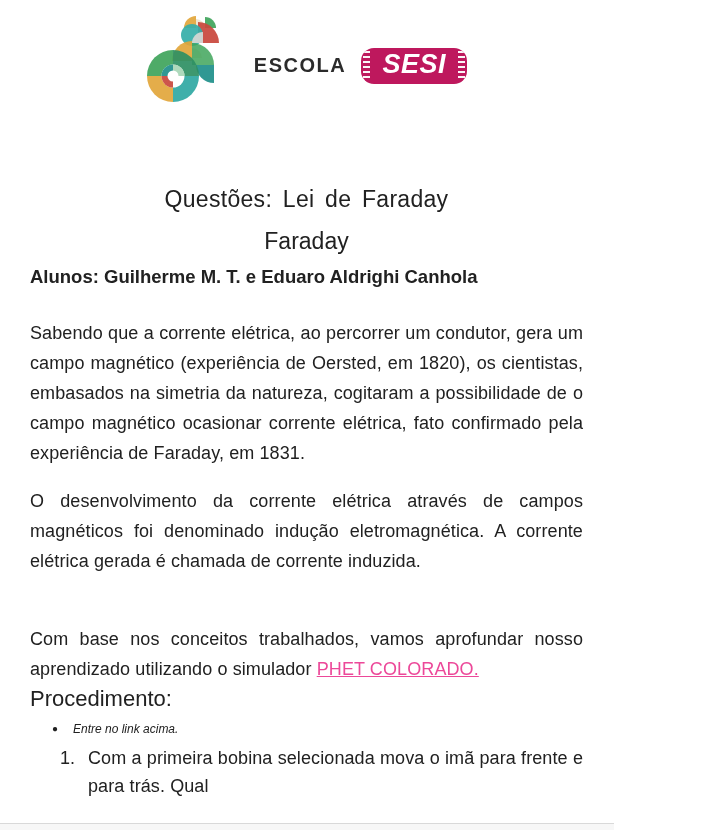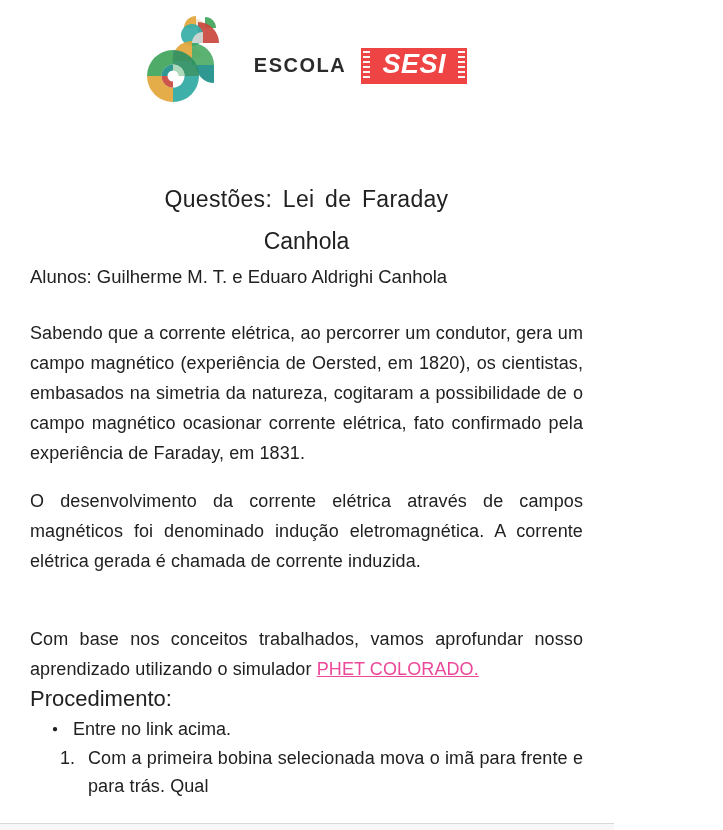--- a/index.html
+++ b/index.html
@@ -71,41 +71,43 @@
   .doc-subtitle {
     margin-top:12px;
     font-size:23px;
     line-height:30px;
     text-align:center;
   }
   .authors {
     margin-top:6px;
     font-size:18.5px;
     line-height:30px;
+    font-weight:bold;
   }
   .para {
     font-size:18px;
     line-height:30px;
     text-align:justify;
     letter-spacing:0.1px;
   }
   .p1 { margin-top:26px; }
   .p2 { margin-top:18px; }
   .p3 { margin-top:48px; }
   .doc-link { color:#1155cc; text-decoration:underline; cursor:pointer; }
   .section-heading {
     font-size:22px;
     line-height:30px;
   }
   ul.bullets { list-style:none; }
   ul.bullets li {
     position:relative;
     padding-left:43px;
-    font-size:18px;
+    font-size:12px;
     line-height:30px;
+    font-style:italic;
   }
   ul.bullets li::before {
     content:"●";
     position:absolute;
     left:22px; top:0;
     font-size:10px;
     line-height:30px;
   }
   .quest-heading { margin-top:26px; }
   .question-row {
@@ -158,27 +160,27 @@
         <path d="M27,63 L1,63 A26,26 0 0 0 27,89 Z" fill="#E2A63B"></path>
         <path d="M27,63 L53,63 A26,26 0 0 1 27,89 Z" fill="#2FA8A3"></path>
         <circle cx="27" cy="63" r="11.5" fill="#ffffff" fill-opacity="1"></circle>
         <path d="M27,63 L27,51.5 A11.5,11.5 0 0 0 15.5,63 Z" fill="#1E8F8A"></path>
         <path d="M27,63 L27,51.5 A11.5,11.5 0 0 1 38.5,63 Z" fill="#8CC9A0" fill-opacity="0.7"></path>
         <path d="M27,63 L15.5,63 A11.5,11.5 0 0 0 27,74.5 Z" fill="#C9473C"></path>
         <circle cx="27" cy="63" r="5.5" fill="#ffffff" fill-opacity="1"></circle>
       </g>
     </svg>
     <span class="escola-label">ESCOLA</span>
-    <span class="sesi-box" style="background: #ef4444;">
+    <span class="sesi-box" style="background: #be185d; border-radius: 13px;">
       <span class="sesi-label">SESI</span>
     </span>
   </div>
 
   <div class="doc-title">Questões: Lei de Faraday</div>
-  <div class="doc-subtitle">Canhola</div>
+  <div class="doc-subtitle">Faraday</div>
   <div class="authors">Alunos: Guilherme M. T. e Eduaro Aldrighi Canhola</div>
 
   <p class="para p1">Sabendo que a corrente elétrica, ao percorrer um condutor, gera um campo magnético (experiência de Oersted, em 1820), os cientistas, embasados na simetria da natureza, cogitaram a possibilidade de o campo magnético ocasionar corrente elétrica, fato confirmado pela experiência de Faraday, em 1831.</p>
   <p class="para p2">O desenvolvimento da corrente elétrica através de campos magnéticos foi denominado indução eletromagnética. A corrente elétrica gerada é chamada de corrente induzida.</p>
 
   <p class="para p3"><span>Com base nos conceitos trabalhados, vamos aprofundar nosso aprendizado utilizando o simulador </span><a class="doc-link" style="color: #ec4899;">PHET COLORADO.</a></p>
 
   <div class="section-heading">Procedimento:</div>
   <ul class="bullets">
     <li>Entre no link acima.</li>

